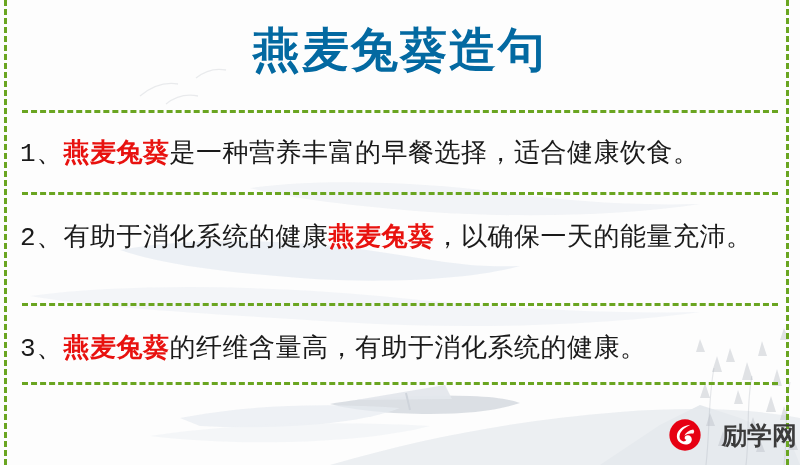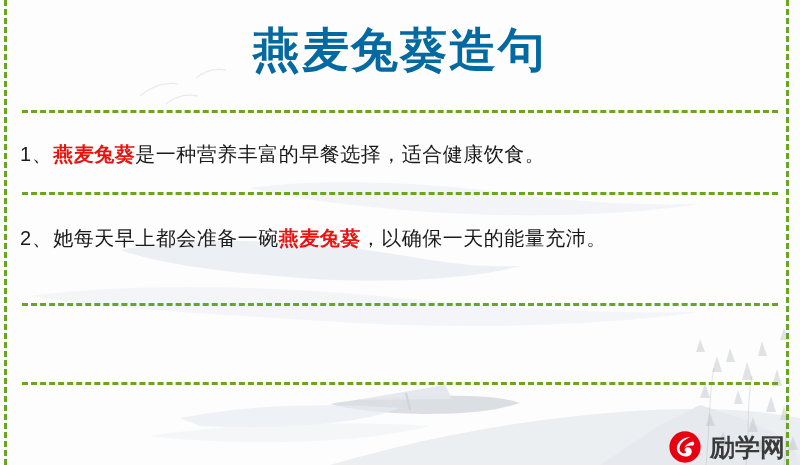--- a/index.html
+++ b/index.html
@@ -37,34 +37,34 @@
     font-size:47px;
     letter-spacing:2px;
     color:#0369a1;
     line-height:1.1;
     white-space:nowrap;
   }
   
   .sentence{
     position:absolute;
     left:20px;right:26px;
-    font-size:20px;
+    font-size:26px;
     line-height:40px;
     color:#1a1a1a;
     letter-spacing:0.5px;
     text-align:justify;
-    font-family:Liberation Sans, sans-serif;
+    font-family:Liberation Mono, monospace;
   }
   .sentence .kw{color:#e8120f;font-weight:700;}
   .num{letter-spacing:1px;}
   
   .logo{
     position:absolute;
     left:668px;top:418px;
-    display:flex;align-items:center;gap:8px;margin-top:12px;
+    display:flex;align-items:center;gap:20px;
   }
   .logo .mark{width:34px;height:34px;display:block;}
   .logo .wordmark{
     font-family:"DejaVu Sans","Liberation Sans",sans-serif;
     font-weight:700;
     font-size:25px;
     color:#3b3b3b;
     letter-spacing:0px;
     line-height:1;
   }
@@ -131,23 +131,26 @@
   <div class="divider" style="top:303px"></div>
   <div class="divider" style="top:382px"></div>
 
   <div class="title">燕麦兔葵造句</div>
 
   <div class="sentence" style="top:134px">
     <span class="num">1、</span><span class="kw">燕麦兔葵</span><span>是一种营养丰富的早餐选择，适合健康饮食。</span>
   </div>
 
   <div class="sentence" style="top:218px">
-    <span class="num">2、</span><span>她每天早上都会准备一碗</span><span class="kw">燕麦兔葵</span><span>，以确保一天的能量充沛。</span>
+    <span class="num">2、</span><span>有助于消化系统的健康</span><span class="kw">燕麦兔葵</span><span>，以确保一天的能量充沛。</span>
   </div>
 
+  <div class="sentence" style="top:329px">
+    <span class="num">3、</span><span class="kw">燕麦兔葵</span><span>的纤维含量高，有助于消化系统的健康。</span>
+  </div>
 
   <div class="logo">
     <svg class="mark" viewBox="0 0 100 100">
       <circle cx="50" cy="50" r="46" fill="#e60012"></circle>
       <path d="M66 20 C44 22 26 36 26 54 C26 68 38 78 52 78 C62 78 70 72 70 63 C70 56 65 51 58 51 C53 51 49 54 49 59 C49 62 51 64 54 64 C52 68 47 70 42 68 C35 65 32 57 35 48 C39 36 52 27 66 20 Z" fill="#ffffff"></path>
       <path d="M74 34 C62 36 52 43 48 52 C56 46 66 44 74 46 C78 42 78 37 74 34 Z" fill="#ffffff" opacity="0.95"></path>
     </svg>
     <span class="wordmark">励学网</span>
   </div>
 

